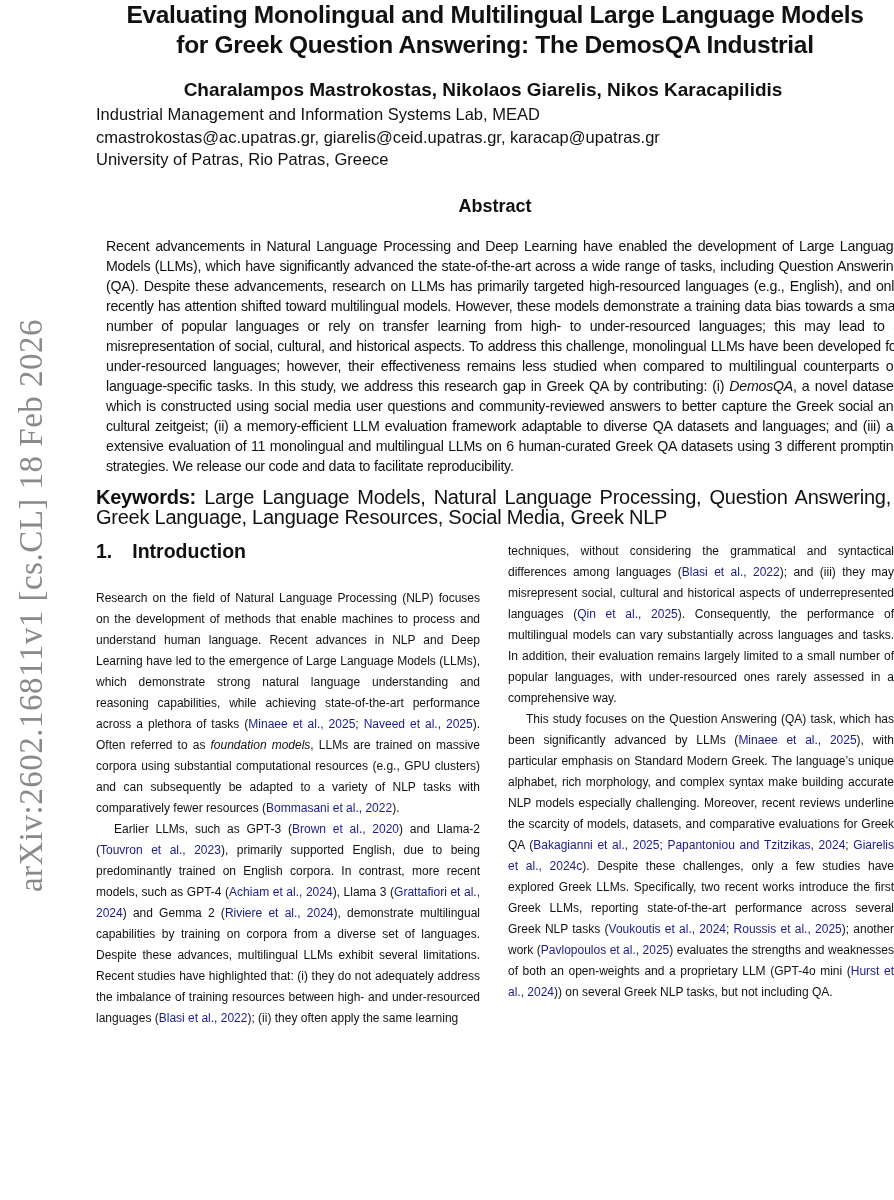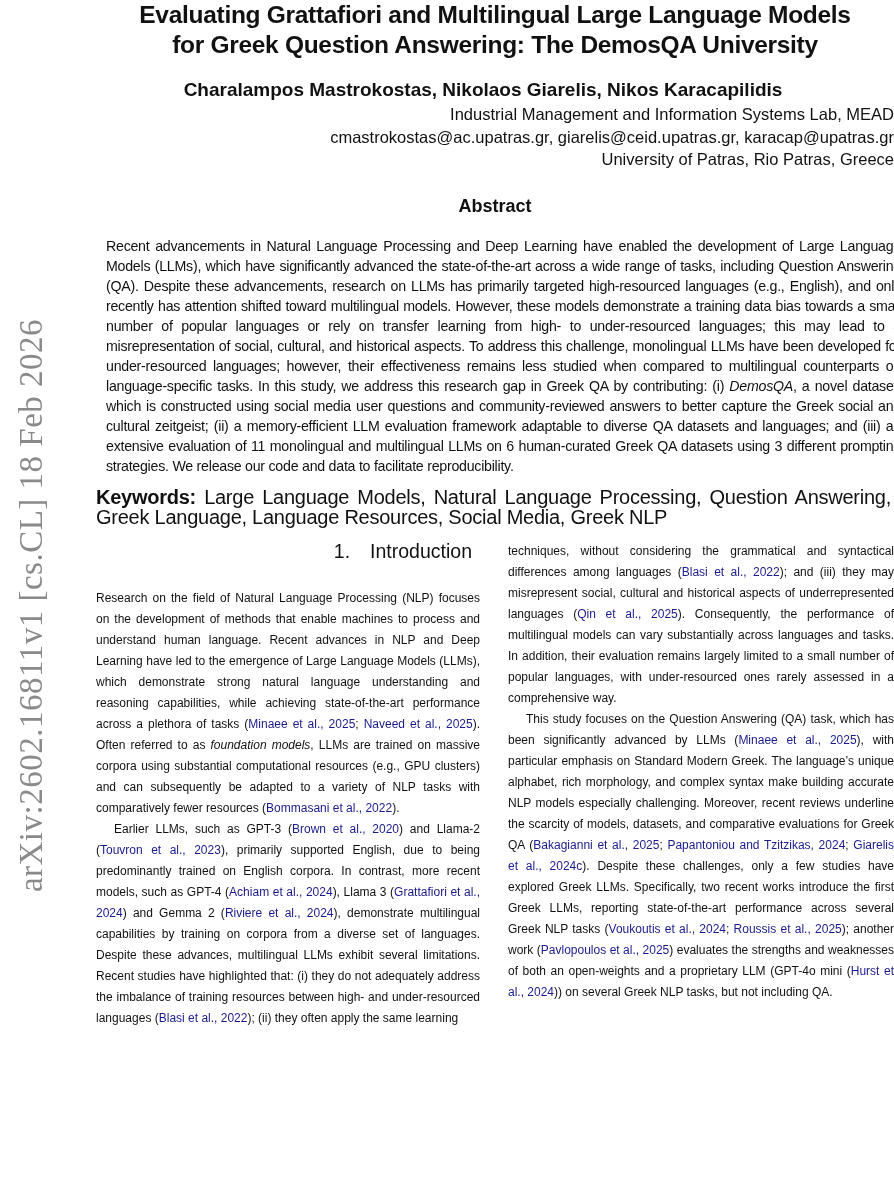--- a/index.html
+++ b/index.html
@@ -19,42 +19,42 @@
   .title {
     position: absolute; left: 96px; top: 0; width: 798px; text-align: center;
     font-weight: bold; font-size: 24.5px; line-height: 30px; letter-spacing: -0.3px;
     margin: 0;
   }
   .authors {
     position: absolute; left: 84px; top: 78px; width: 798px; text-align: center;
     font-weight: bold; font-size: 19px; line-height: 24px; margin: 0;
   }
   .affil {
-    position: absolute; left: 96px; top: 103px; width: 798px; text-align: right;
+    position: absolute; left: 96px; top: 103px; width: 798px; text-align: left;
     font-size: 16.5px; line-height: 22.5px; margin: 0;
   }
   .affil div { white-space: nowrap; }
   .abstract-head {
     position: absolute; left: 96px; top: 196px; width: 798px; text-align: center;
     font-weight: bold; font-size: 18px; margin: 0;
   }
   .abstract {
     position: absolute; left: 88px; top: 218px; width: 795px;
     font-size: 14.2px; line-height: 20px; text-align: justify; margin: 18px;
     letter-spacing: -0.25px;
   }
   .keywords {
     position: absolute; left: 96px; top: 487px; width: 795px;
     font-size: 20px; line-height: 20px; text-align: justify; margin: 0;
     letter-spacing: -0.25px;
   }
   .keywords b { font-weight: bold; }
   .section-head {
-    position: absolute; left: 88px; top: 540px; width: 384px; text-align: right;
-    font-weight: normal; font-size: 19.5px; margin: 0;
+    position: absolute; left: 96px; top: 540px; width: 384px; text-align: left;
+    font-weight: bold; font-size: 19.5px; margin: 0;
   }
   .section-head .num { margin-right: 20px; }
   .col {
     position: absolute; font-size: 12px; line-height: 21px; text-align: justify;
     hyphens: none;
   }
   .col-left { left: 96px; top: 588px; width: 384px; }
   .col-right { left: 508px; top: 541px; width: 386px; }
   .col p { margin: 0; }
   .col p.indent { text-indent: 18px; }
@@ -62,22 +62,22 @@
   em { font-style: italic; }
 </style>
 </head>
 <body>
 
 <div class="side-stamp">
   <span>arXiv:2602.16811v1  [cs.CL]  18 Feb 2026</span>
 </div>
 
 <h1 class="title">
-  <div>Evaluating Grattafiori and Multilingual Large Language Models</div>
-  <div>for Greek Question Answering: The DemosQA University</div>
+  <div>Evaluating Monolingual and Multilingual Large Language Models</div>
+  <div>for Greek Question Answering: The DemosQA Industrial</div>
 </h1>
 
 <div class="authors">Charalampos Mastrokostas, Nikolaos Giarelis, Nikos Karacapilidis</div>
 
 <div class="affil">
   <div>Industrial Management and Information Systems Lab, MEAD</div>
   <div>cmastrokostas@ac.upatras.gr, giarelis@ceid.upatras.gr, karacap@upatras.gr</div>
   <div>University of Patras, Rio Patras, Greece</div>
 </div>
 

